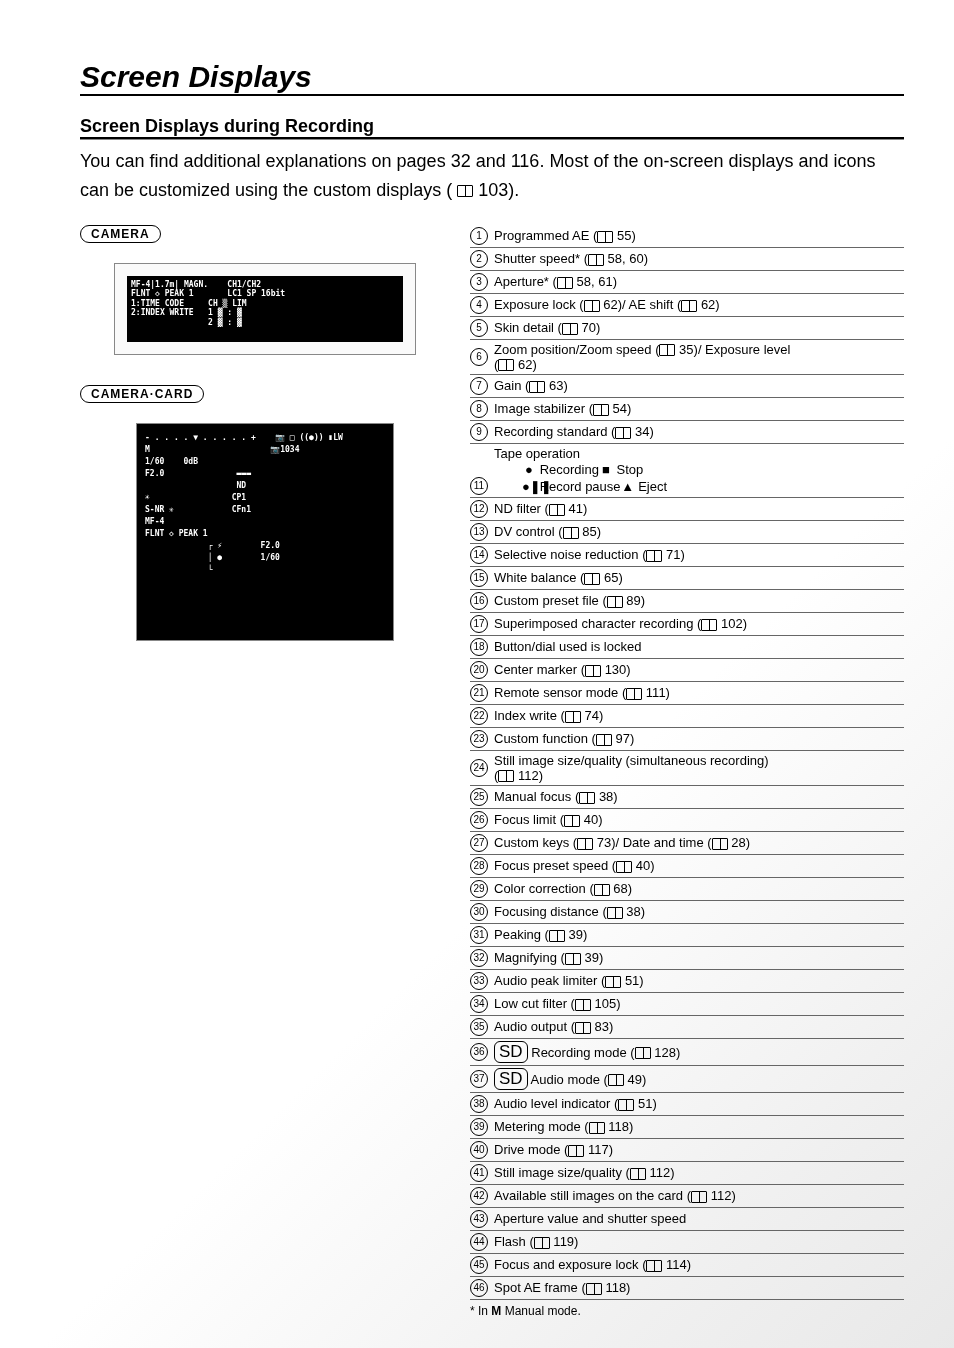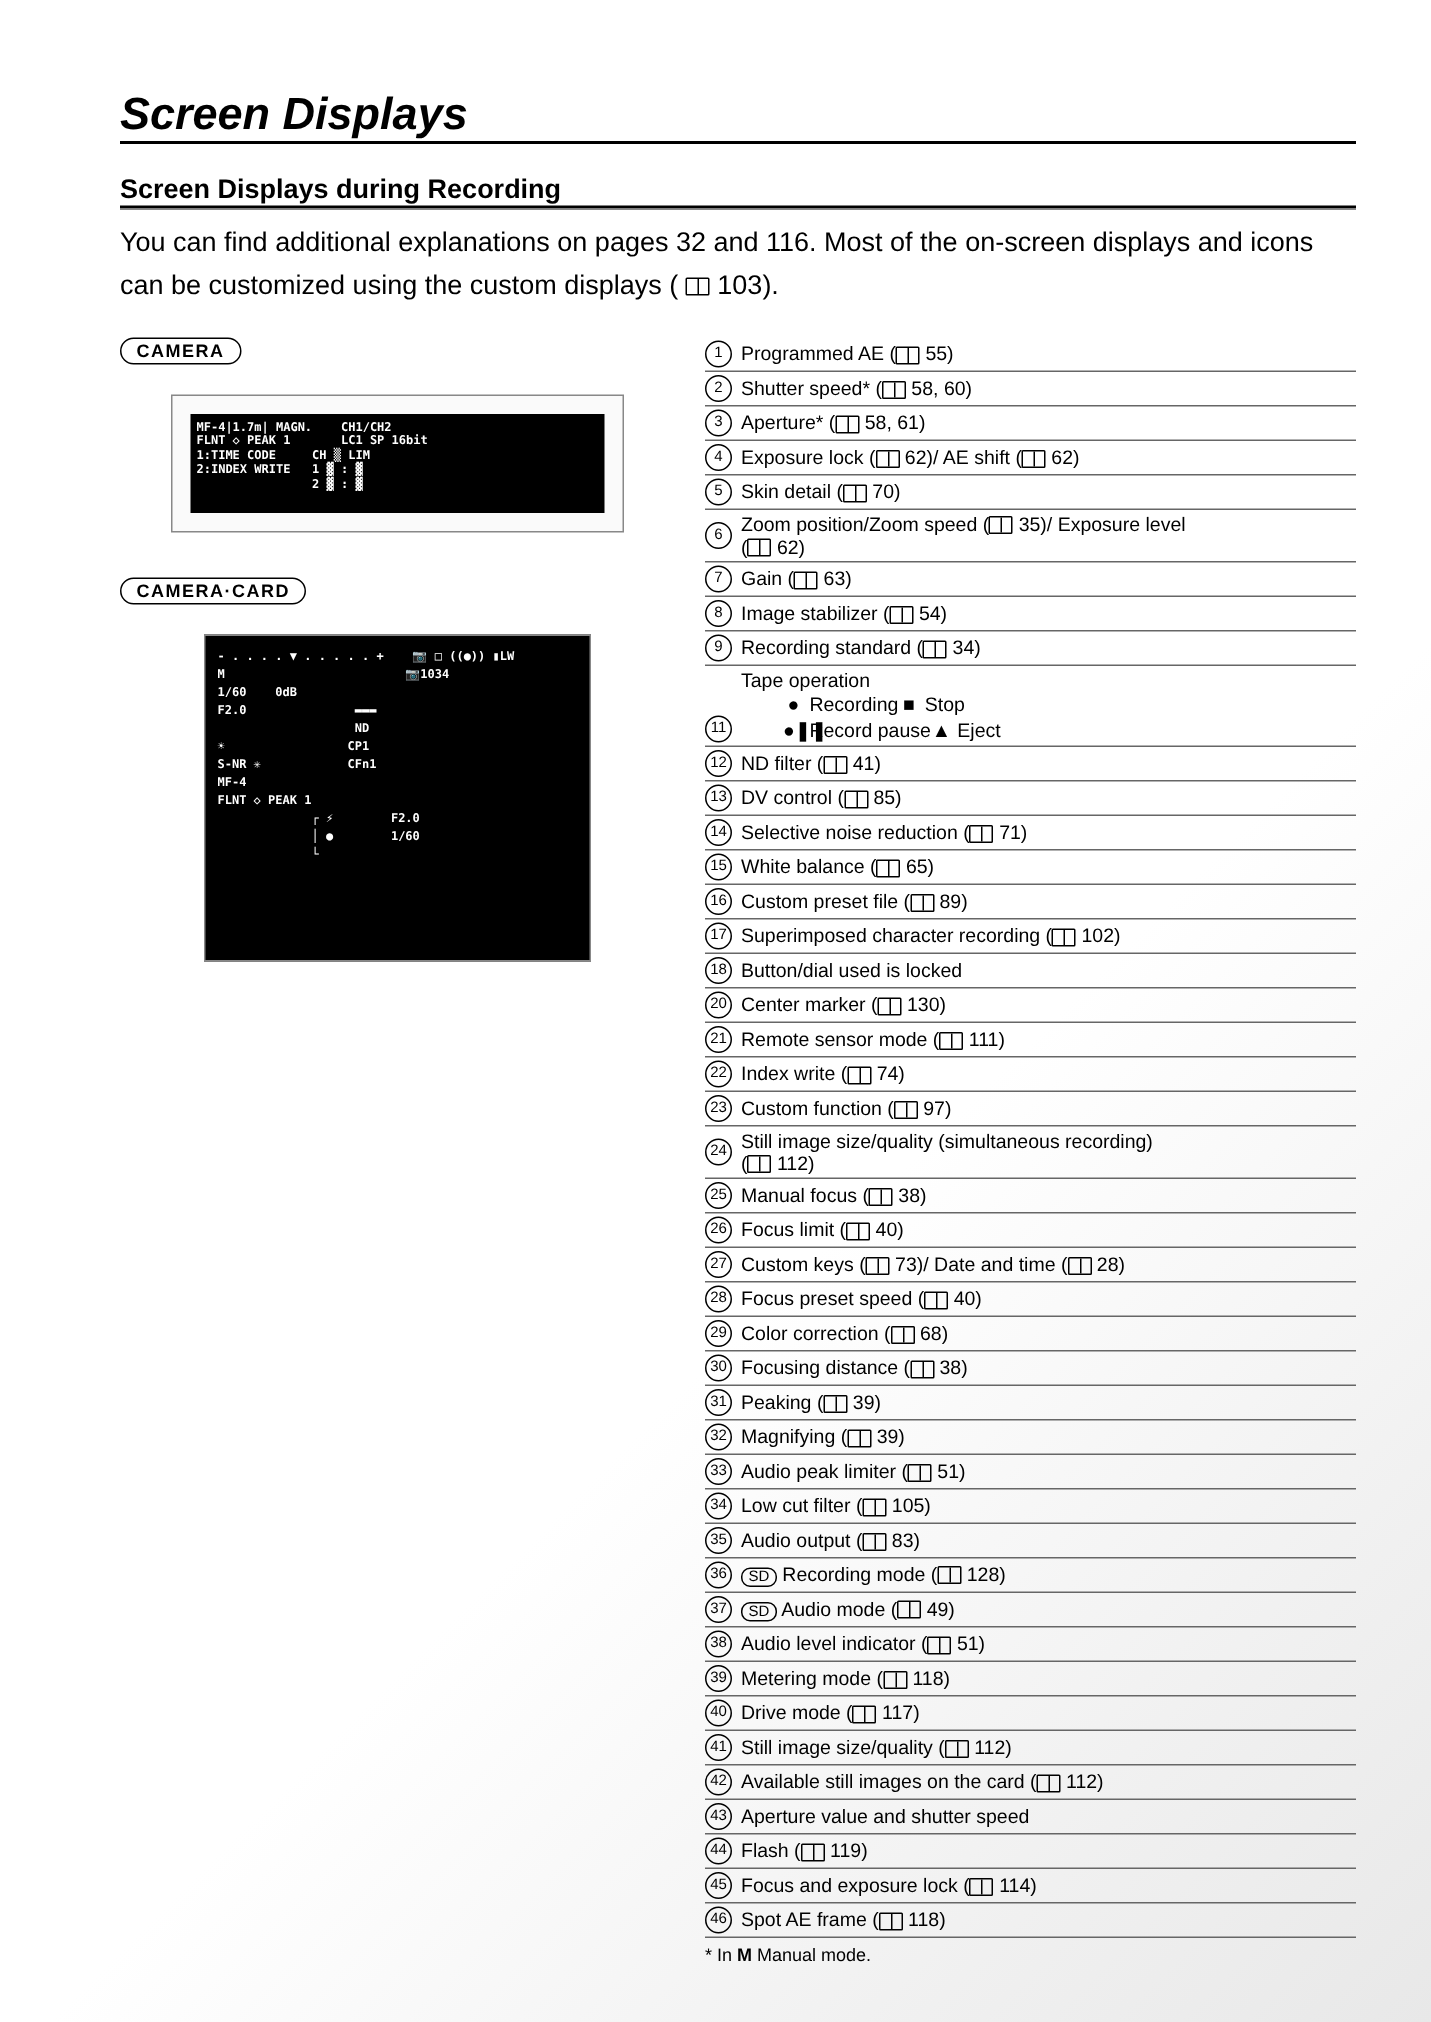--- a/index.html
+++ b/index.html
@@ -144,21 +144,21 @@
   .sym { width: 14px; display: inline-block; text-align:center; }
   .footnote {
     font-size: 12px;
     margin-top: 4px;
   }
   .sd-pill {
     display: inline-block;
     border: 1px solid #000;
     border-radius: 6px;
     padding: 0 4px;
-    font-size: 10px;
+    font-size: 17px;
   }
 </style>
 </head>
 <body>
 
 <div class="page">
   <div class="main-title">Screen Displays</div>
   <div class="sub-title">Screen Displays during Recording</div>
   <div class="intro">
     <span>You can find additional explanations on pages 32 and 116. Most of the on-screen displays and icons can be customized using the custom displays (</span>

